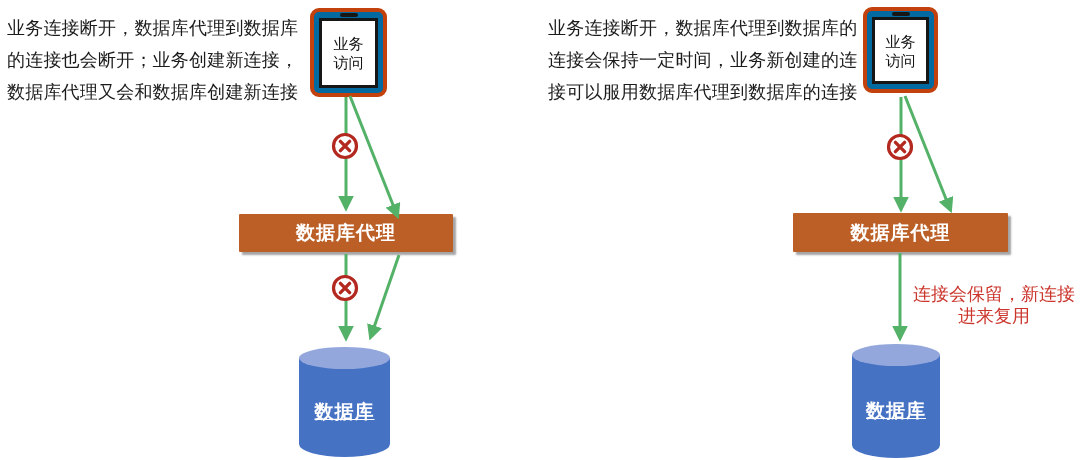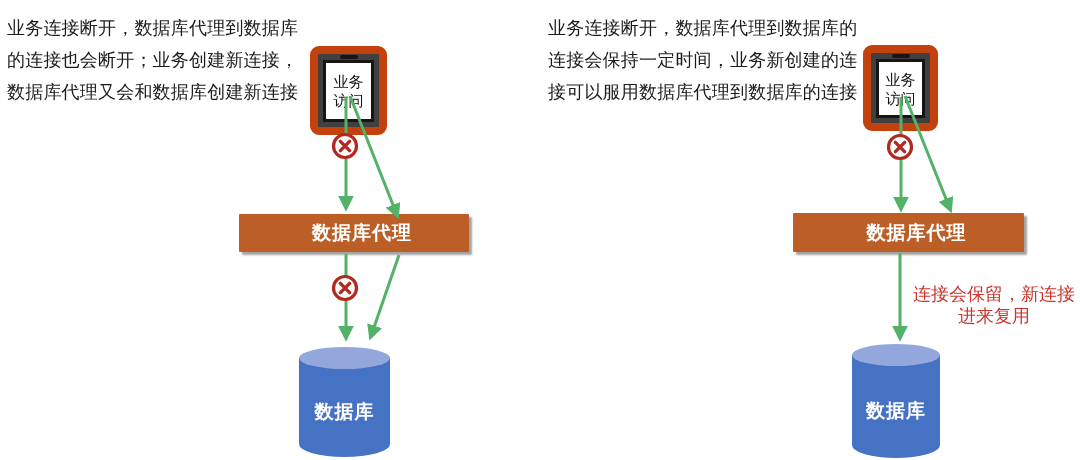--- a/index.html
+++ b/index.html
@@ -15,24 +15,23 @@
     position: absolute;
     font-size: 18px;
     line-height: 32px;
     color: var(--text-black, #1b1b1b);
     white-space: pre-line;
     letter-spacing: 0.2px;
   }
   .tablet {
     position: absolute;
     box-sizing: border-box;
-    border: 8px solid #c2410c;
+    border: 4px solid #c2410c;
     border-radius: 9px;
-    background: #404040;
-    margin-top: 38px;
+    background: #0369a1;
   }
   .tablet-bar {
     position: absolute;
     top: 1px;
     left: 50%;
     transform: translateX(-50%);
     width: 18px;
     height: 4px;
     border-radius: 2px;
     background: #161616;
@@ -58,21 +57,20 @@
     display: flex;
     align-items: center;
     justify-content: center;
     background: var(--proxy-orange, #bb5f27);
     color: #ffffff;
     font-weight: bold;
     font-size: 19px;
     letter-spacing: 1px;
     border-radius: 1px;
     box-shadow: 3px 3px 2px rgba(90, 90, 90, 0.55);
-    padding-left: 16px;
   }
   .cylinder { position: absolute; }
   .cyl-top {
     position: absolute;
     top: 0; left: 0; right: 0;
     height: 22px;
     border-radius: 50%;
     background: var(--cylinder-top-blue, #93a7dc);
     z-index: 2;
   }
@@ -84,20 +82,21 @@
     display: flex;
     align-items: center;
     justify-content: center;
   }
   .cyl-label {
     color: #ffffff;
     font-weight: bold;
     font-size: 19px;
     letter-spacing: 1px;
     margin-top: 8px;
+    text-decoration: underline;
   }
   .annotation {
     position: absolute;
     color: var(--annotation-red, #cb352c);
     font-size: 18px;
     line-height: 22px;
     text-align: center;
     white-space: pre-line;
   }
   .arrows {

